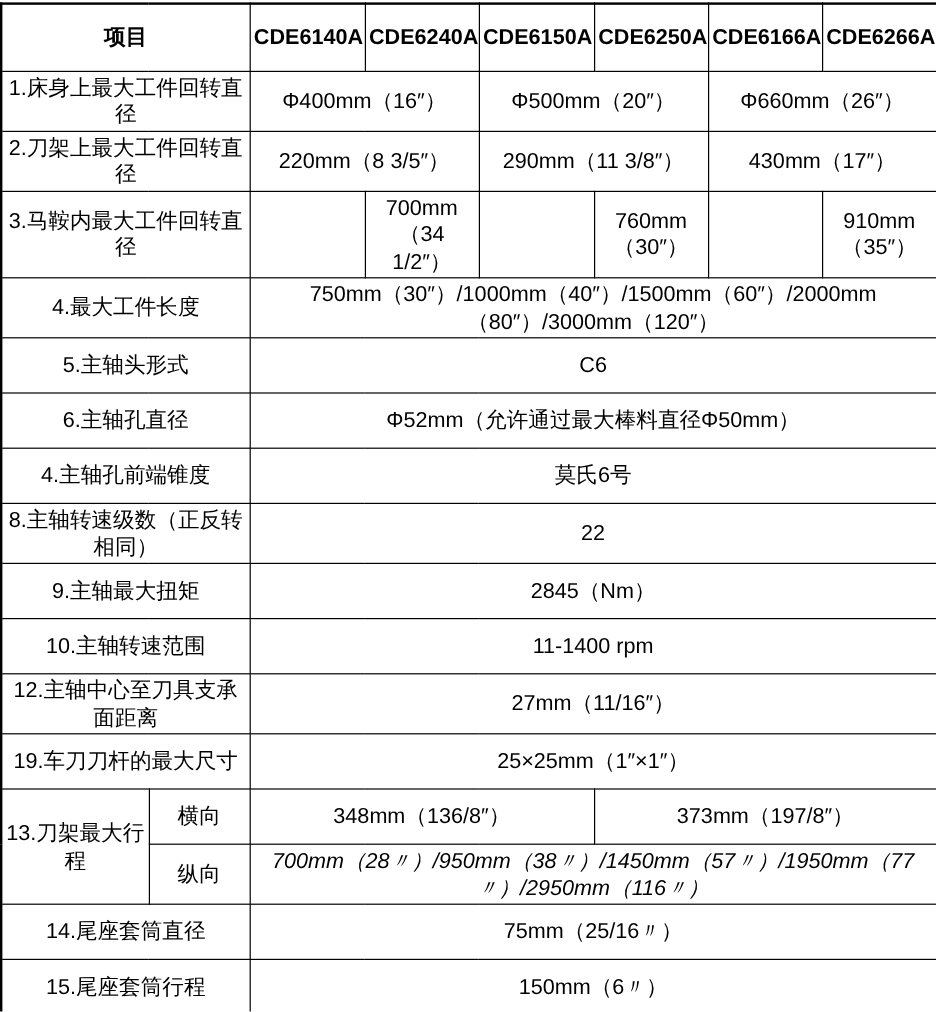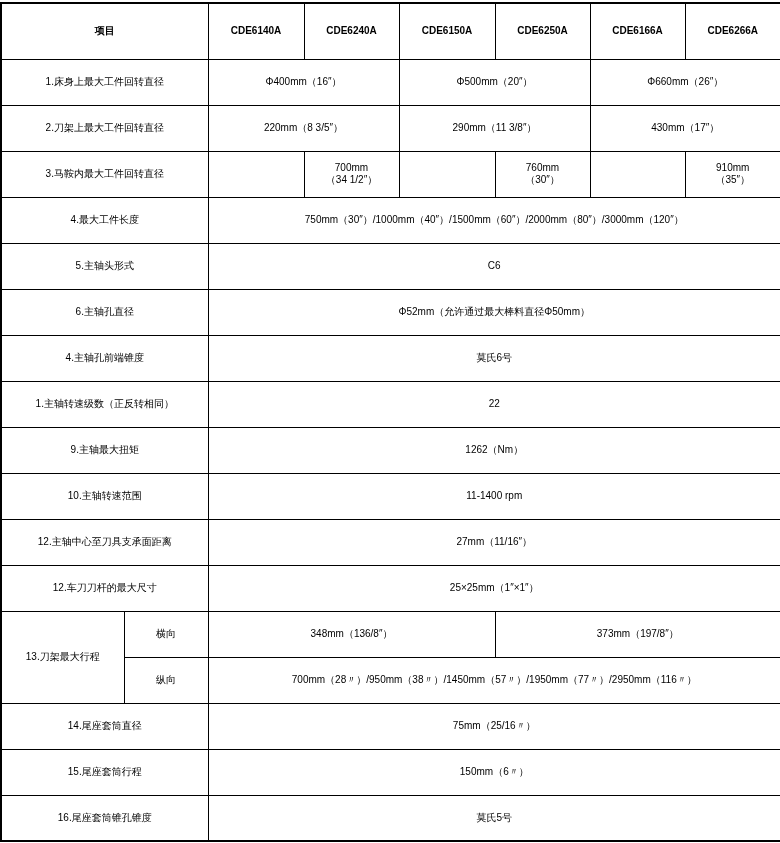--- a/index.html
+++ b/index.html
@@ -18,21 +18,21 @@
   }
   table.spec {
     border-collapse: collapse;
     table-layout: fixed;
     width: 778px;
     margin: 0 auto 0 0;
     border: 2px solid #000000;
   }
   table.spec td {
     border: 1px solid #000000;
-    font-size: 10px;
+    font-size: 18px;
     line-height: 1.25;
     text-align: center;
     vertical-align: middle;
     padding: 2px 3px;
     overflow: hidden;
     box-sizing: border-box;
   }
   tr.hdr { height: 56px; }
   tr.r   { height: 46px; }
   td.hdrcell {
@@ -44,21 +44,21 @@
     padding-left: 7px;
     padding-right: 2px;
     font-size: 13.5px;
   }
   td.sub { font-size: 13.5px; }
   td.twoline {
     font-size: 13px;
     line-height: 1.45;
     padding: 0 2px;
   }
-  td.tight { font-size: 13.5px; padding: 2px 1px; }
+  td.tight { font-size: 13.5px; padding: 2px 1px; font-style: italic; }
   td.wide  { font-size: 13.5px; padding: 2px 1px; }
 </style>
 </head>
 <body>
 
 <div class="page">
   <table class="spec">
     <colgroup>
       <col style="width:123px">
         <col style="width:84px">
@@ -119,41 +119,41 @@
       <td colspan="2" class="label">6.主轴孔直径</td>
       <td colspan="6">Φ52mm（允许通过最大棒料直径Φ50mm）</td>
     </tr>
 
     <tr class="r">
       <td colspan="2" class="label">4.主轴孔前端锥度</td>
       <td colspan="6">莫氏6号</td>
     </tr>
 
     <tr class="r">
-      <td colspan="2" class="label">1.主轴转速级数（正反转相同）</td>
+      <td colspan="2" class="label">8.主轴转速级数（正反转相同）</td>
       <td colspan="6">22</td>
     </tr>
 
     <tr class="r">
       <td colspan="2" class="label">9.主轴最大扭矩</td>
-      <td colspan="6">1262（Nm）</td>
+      <td colspan="6">2845（Nm）</td>
     </tr>
 
     <tr class="r">
       <td colspan="2" class="label">10.主轴转速范围</td>
       <td colspan="6">11-1400 rpm</td>
     </tr>
 
     <tr class="r">
       <td colspan="2" class="label">12.主轴中心至刀具支承面距离</td>
       <td colspan="6">27mm（11/16″）</td>
     </tr>
 
     <tr class="r">
-      <td colspan="2" class="label">12.车刀刀杆的最大尺寸</td>
+      <td colspan="2" class="label">19.车刀刀杆的最大尺寸</td>
       <td colspan="6">25×25mm（1″×1″）</td>
     </tr>
 
     <tr class="r">
       <td rowspan="2" class="label">13.刀架最大行程</td>
       <td class="sub">横向</td>
       <td colspan="3">348mm（136/8″）</td>
       <td colspan="3">373mm（197/8″）</td>
     </tr>
     <tr class="r">

